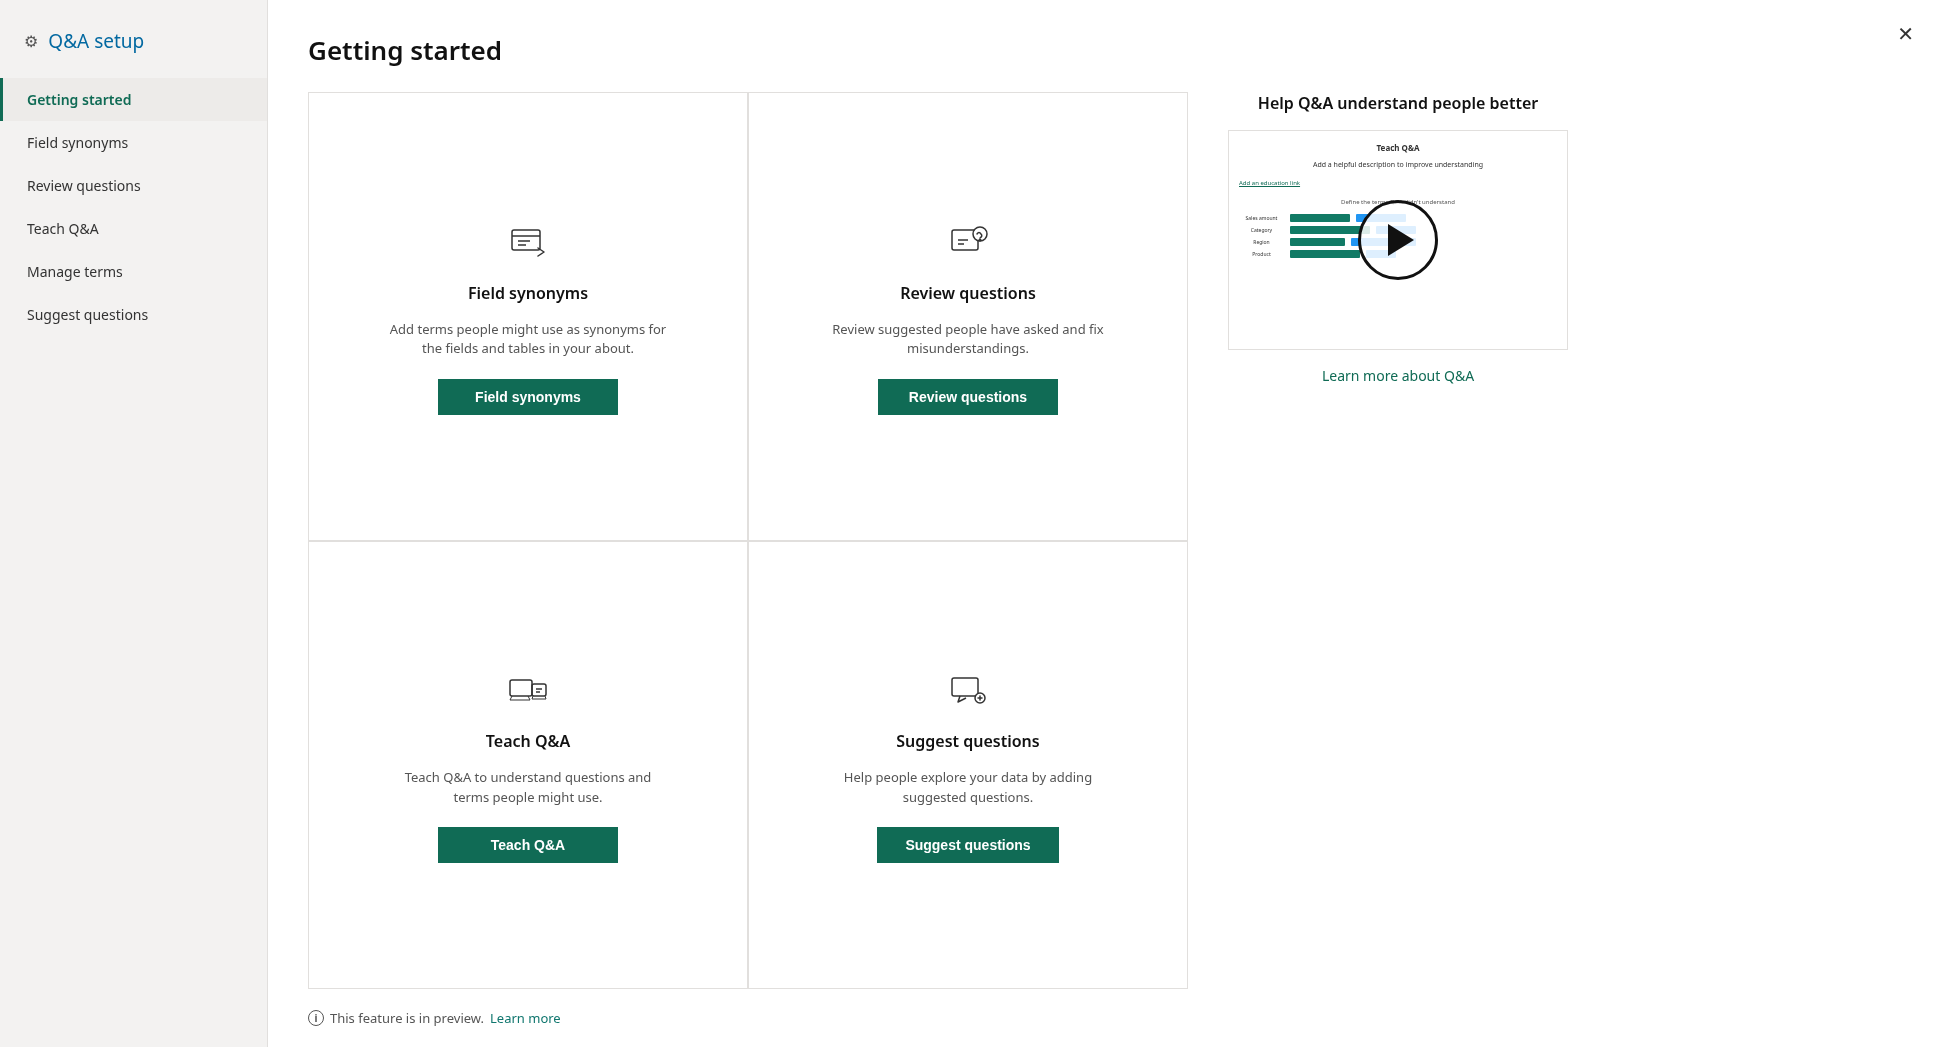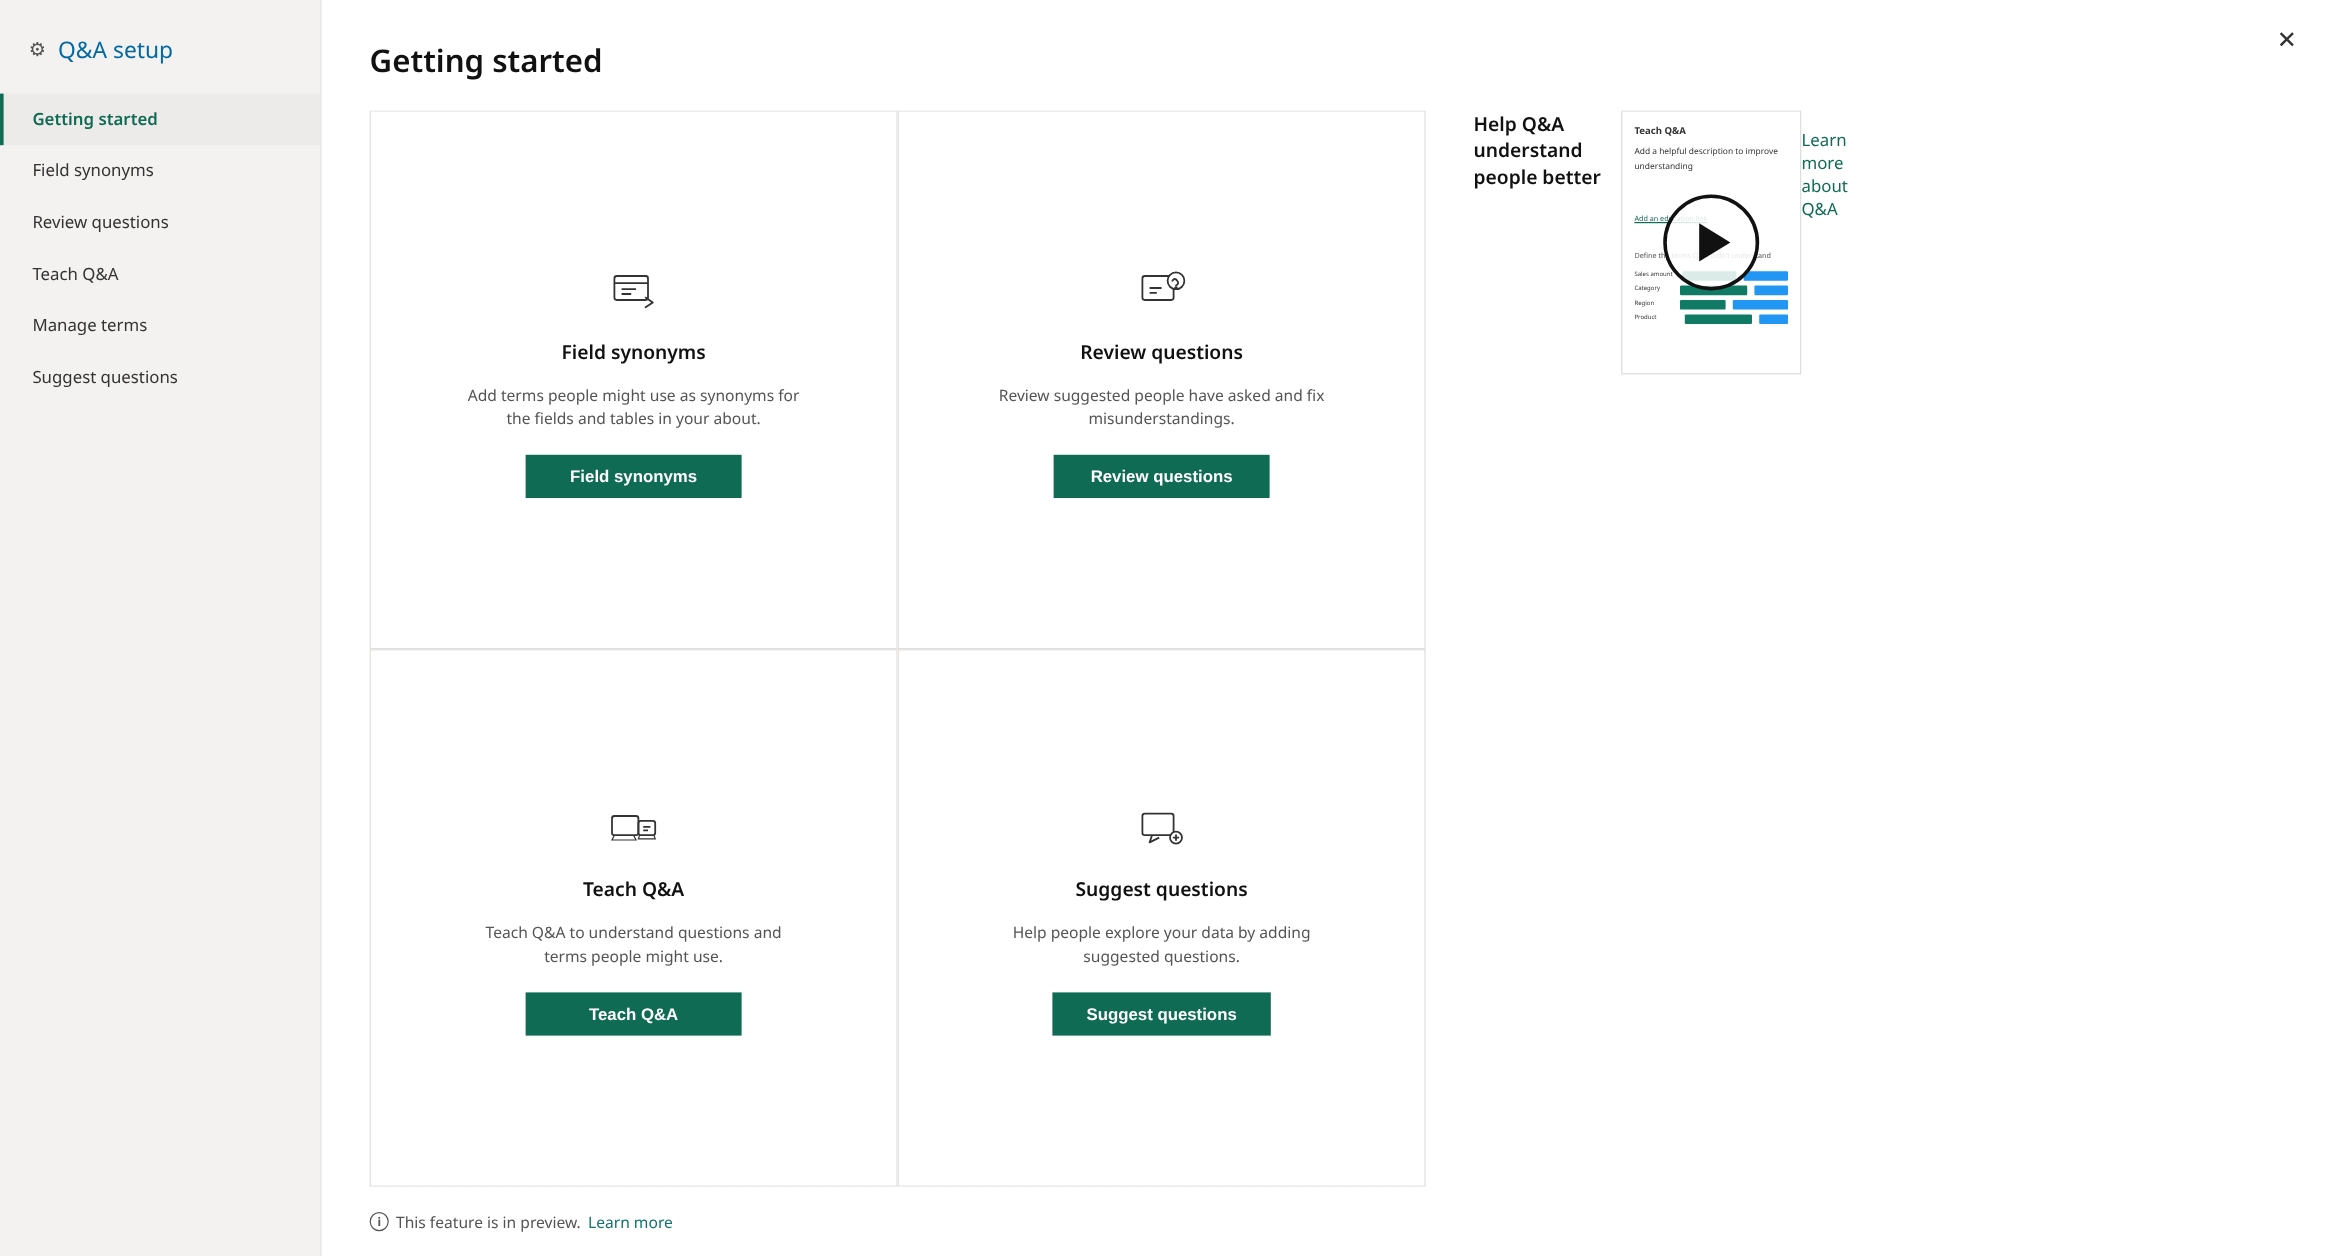--- a/index.html
+++ b/index.html
@@ -153,21 +153,22 @@
       margin-top: 4px;
       min-width: 180px;
     }
 
     
     .right-panel {
       width: 380px;
       min-width: 380px;
       padding: 0 0 0 40px;
       display: flex;
-      flex-direction: row;
+      flex-direction: column;
+      text-align: center;
     }
 
     .help-title {
       font-size: 16px;
       font-weight: 600;
       color: #111;
       margin-bottom: 16px;
     }
 
     .video-thumbnail {
@@ -374,23 +375,23 @@
     <div class="right-panel">
       <div class="help-title">Help Q&amp;A understand people better</div>
 
       <div class="video-thumbnail">
 
         <div class="video-screenshot">
           <div style="padding: 10px; font-size: 7px; color: #333; line-height: 1.8;">
             <div style="font-weight: 700; font-size: 8px; margin-bottom: 4px;">Teach Q&amp;A</div>
             <div>Add a helpful description to improve understanding</div>
             <div style="display: flex; gap: 4px; margin-top: 6px; align-items: center;">
-              <span style="font-size: 6px; color: #106b55; text-decoration: underline; margin-top: 24px;">Add an education link</span>
+              <span style="font-size: 6px; color: #106b55; text-decoration: underline;">Add an education link</span>
             </div>
-            <div style="margin-top: 21px; font-size: 6px; color: #555;">Define the terms Q&amp;A didn't understand</div>
+            <div style="margin-top: 8px; font-size: 6px; color: #555;">Define the terms Q&amp;A didn't understand</div>
             <div style="margin-top: 6px; display: flex; flex-direction: column; gap: 3px;">
               <div style="display: flex; gap: 6px; align-items: center;">
                 <div style="width: 45px; font-size: 5px; color: #333;">Sales amount</div>
                 <div style="width: 60px; height: 8px; background: #117a65; border-radius: 1px;"></div>
                 <div style="width: 50px; height: 8px; background: #2196f3; border-radius: 1px;"></div>
               </div>
               <div style="display: flex; gap: 6px; align-items: center;">
                 <div style="width: 45px; font-size: 5px; color: #333;">Category</div>
                 <div style="width: 80px; height: 8px; background: #117a65; border-radius: 1px;"></div>
                 <div style="width: 40px; height: 8px; background: #2196f3; border-radius: 1px;"></div>

